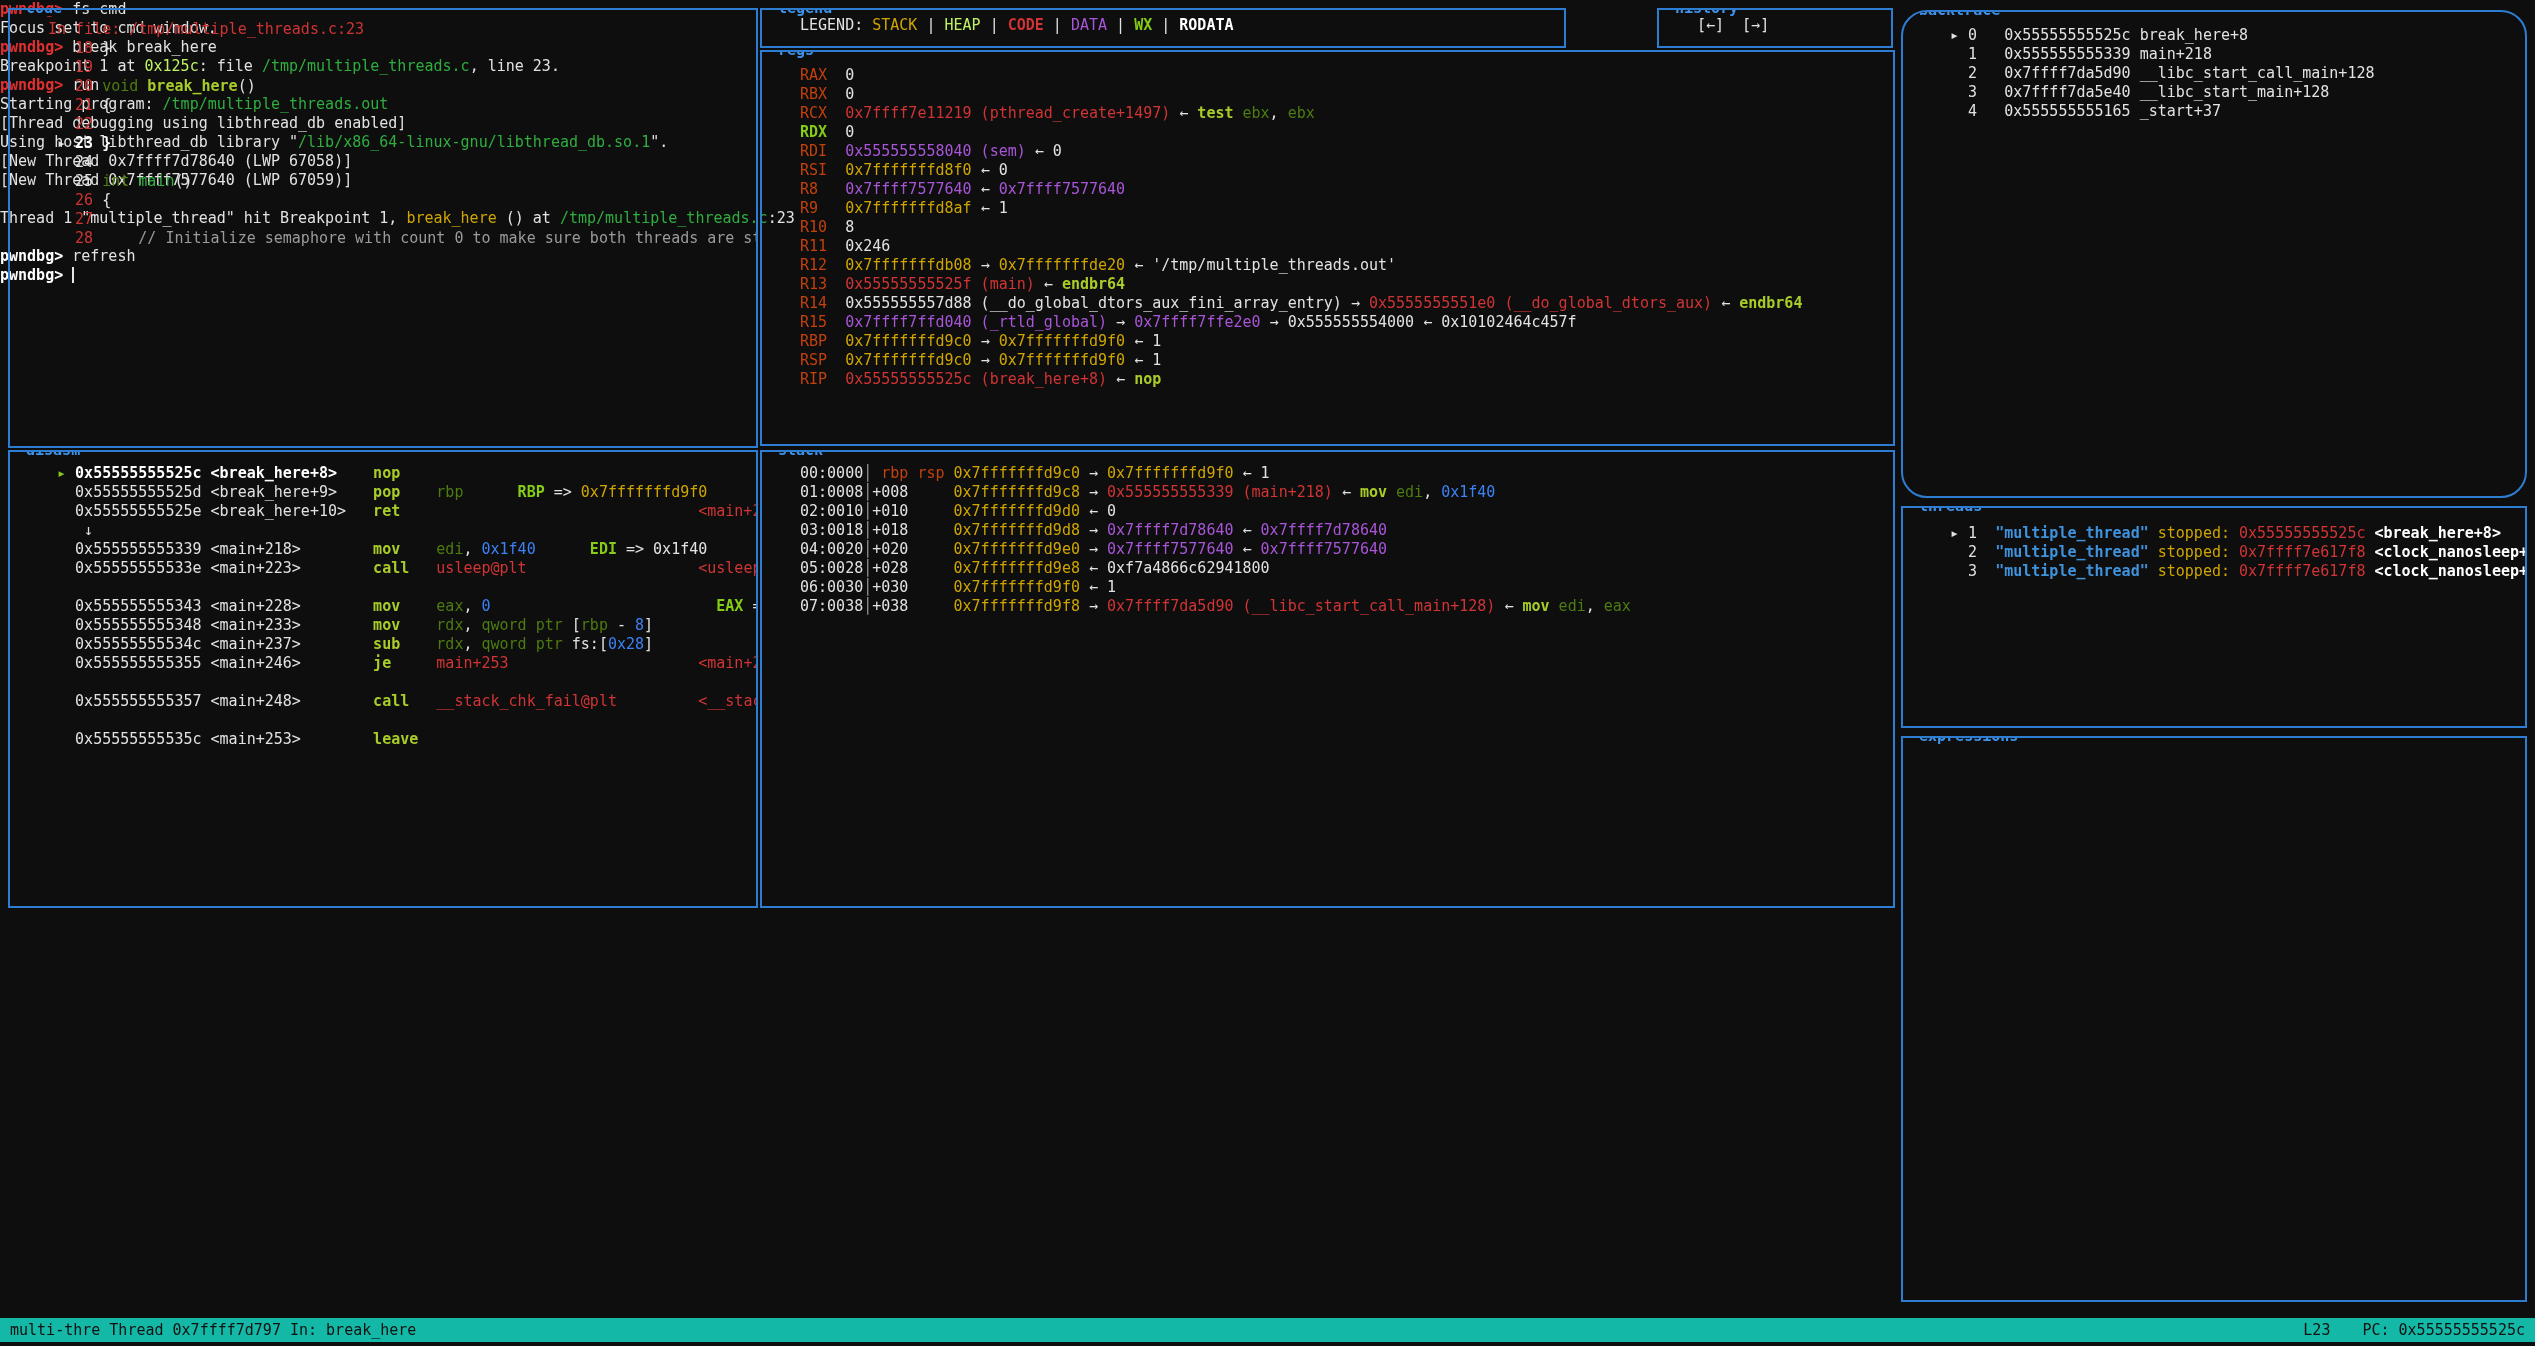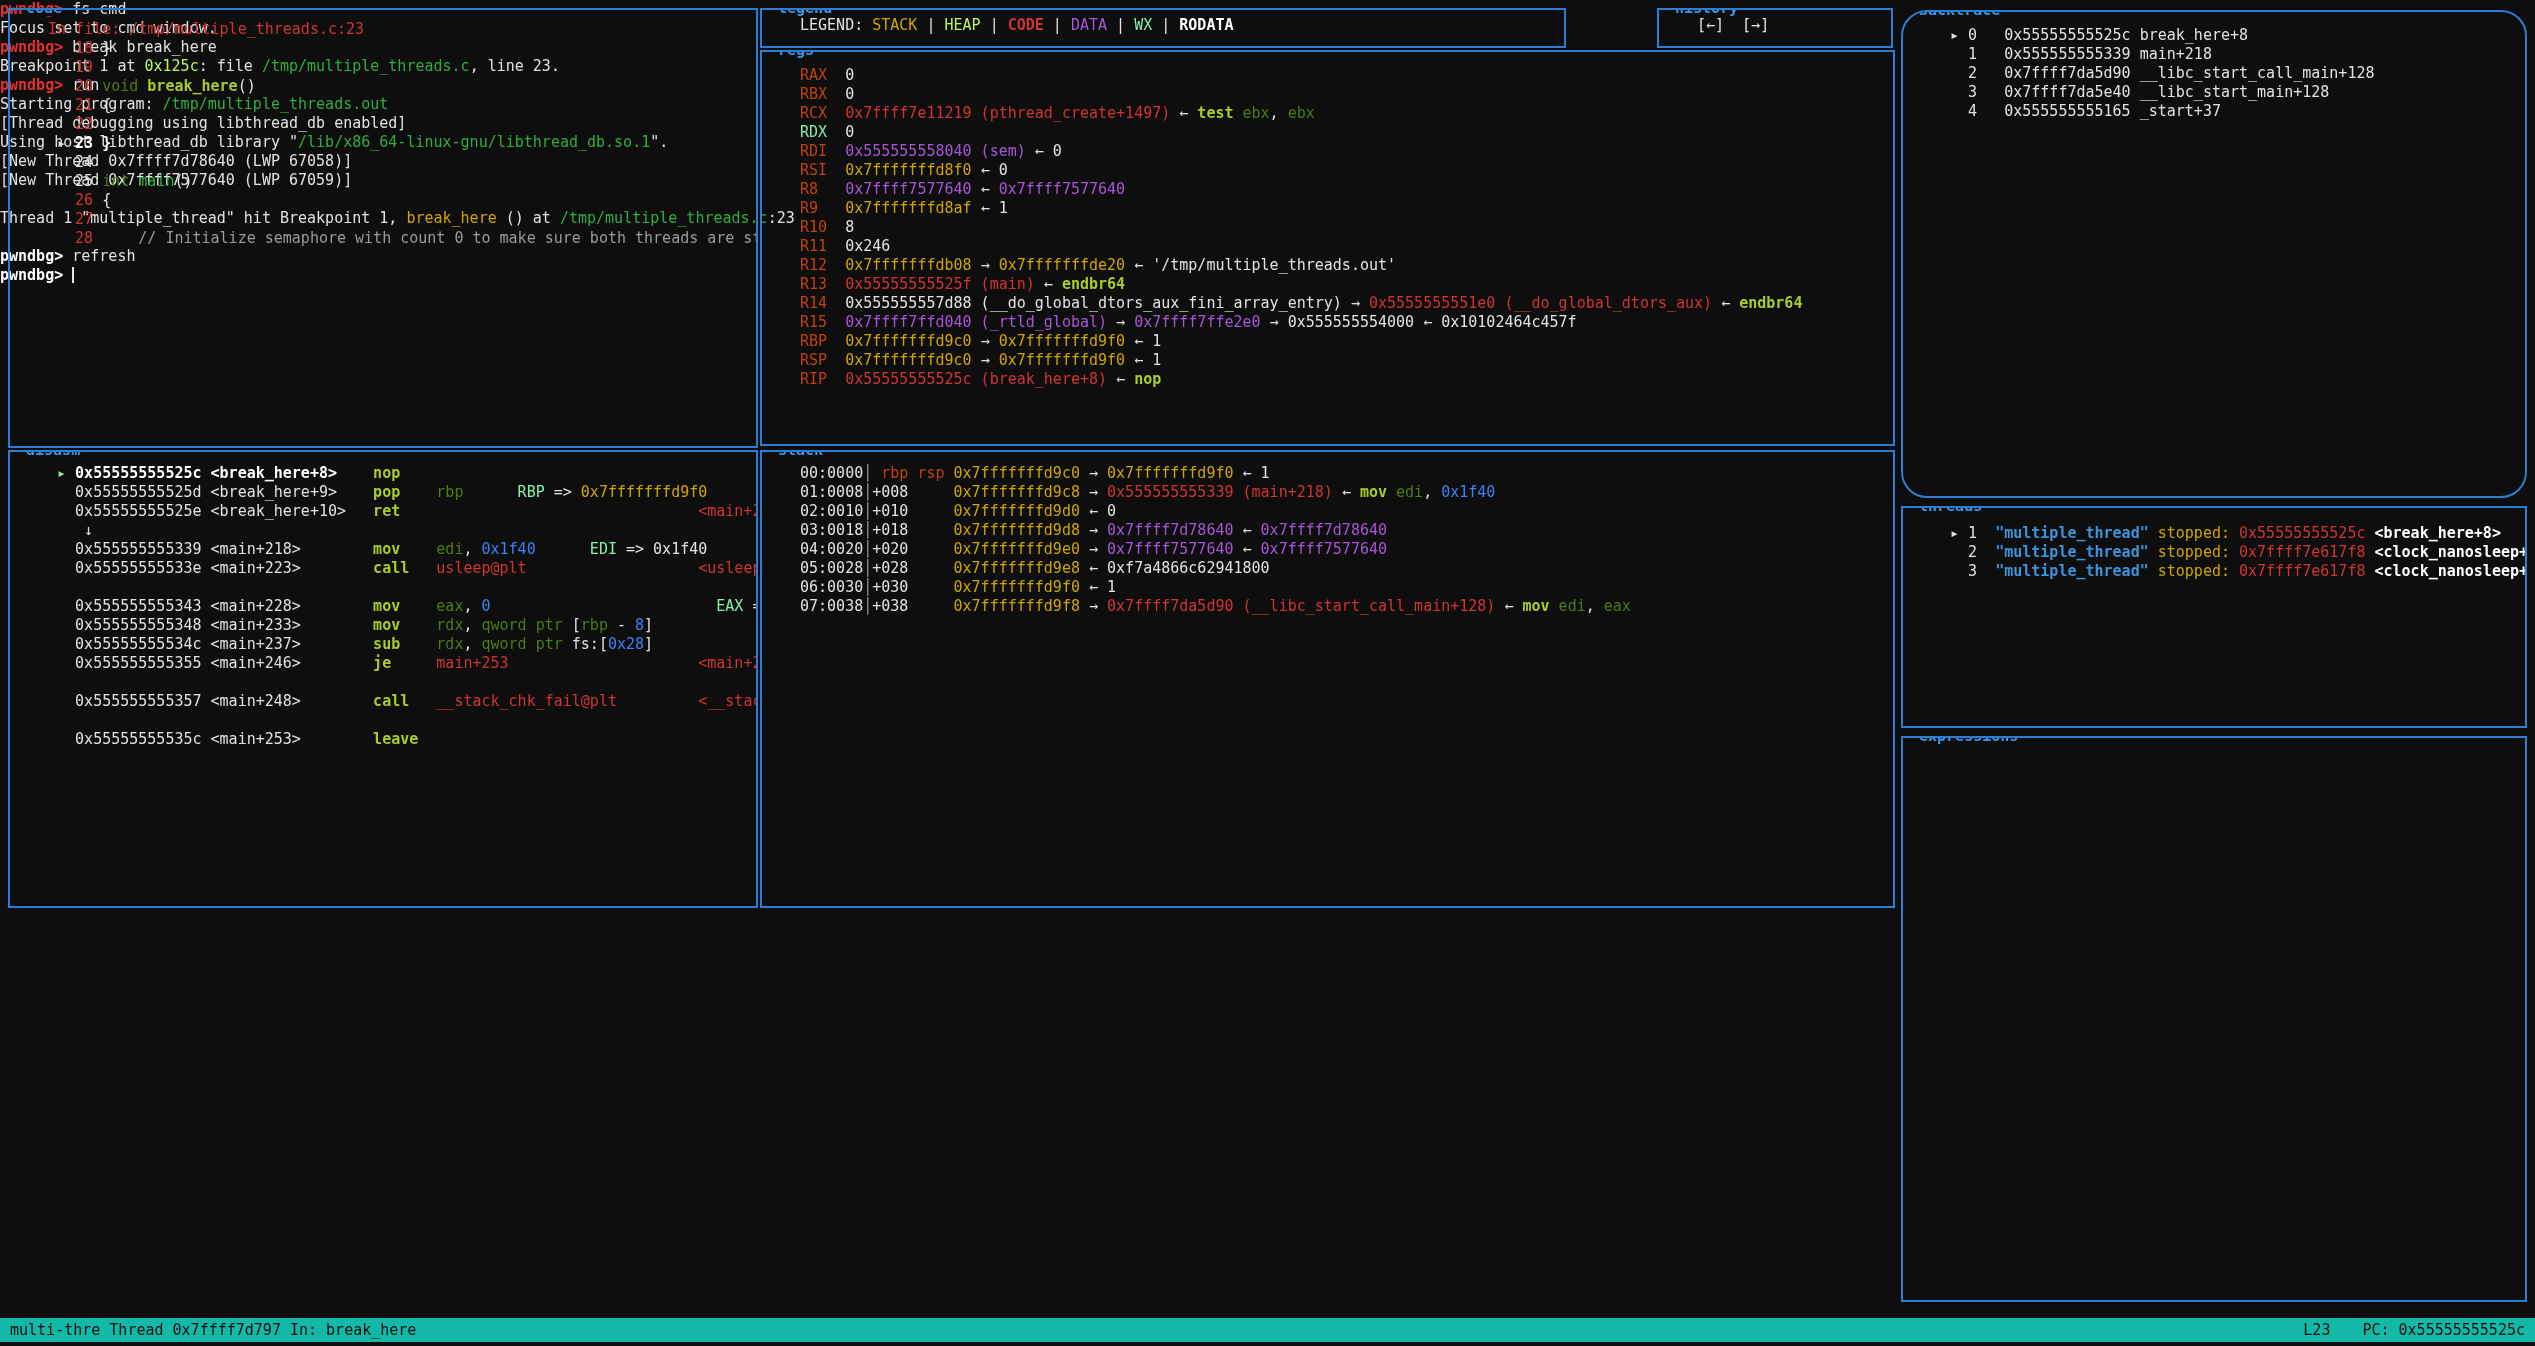--- a/index.html
+++ b/index.html
@@ -9,21 +9,21 @@
   .panel{position:absolute;border:2px solid #2d7dd2;box-sizing:border-box;overflow:hidden;}
   .panel .title{position:absolute;top:-2px;left:12px;transform:translateY(-45%);
        background:#0e0e0e;color:#3f93e8;font-weight:bold;padding:0 4px;z-index:2;line-height:15px;}
   .panel .body{position:absolute;inset:0;padding:10px 0 0 10px;white-space:pre;overflow:hidden;margin-left:28px;}
   .ln{white-space:pre;height:19px;}
   
   .s-w{color:#e2e2e2;}
   .s-wb{color:#ffffff;font-weight:bold;}
   .s-r{color:#d03434;}
   .s-rb{color:#d03434;font-weight:bold;}
-  .s-rr{color:#86efac;font-weight:normal;}
+  .s-rr{color:#84cc16;font-weight:bold;}
   .s-pk{color:#c2410c;font-weight:normal;}
   .s-y{color:#cfa600;}
   .s-p{color:#a855d8;}
   .s-v{color:#3b82f6;}
   .s-c{color:#4d7c0f;}
   .s-b{color:#bef264;font-weight:normal;}
   .s-tb{color:#3f92dc;font-weight:bold;}
   .s-g{color:#a8cc28;font-weight:bold;}
   .s-g2{color:#2fae3f;}
   .s-gy{color:#9b9b9b;}

